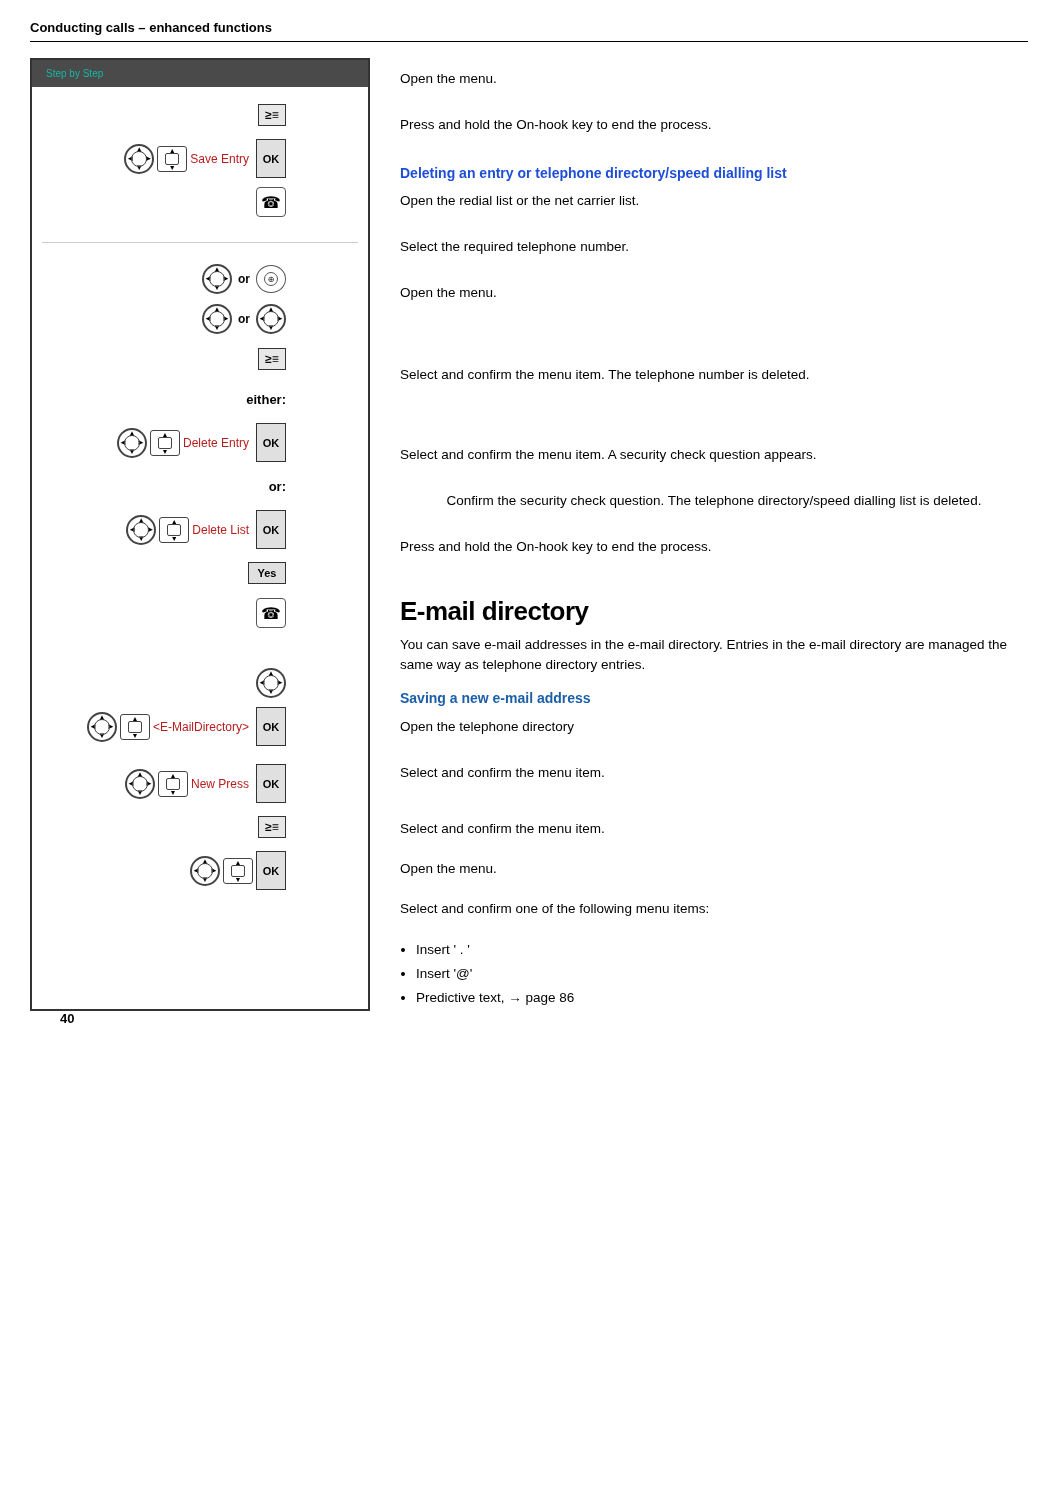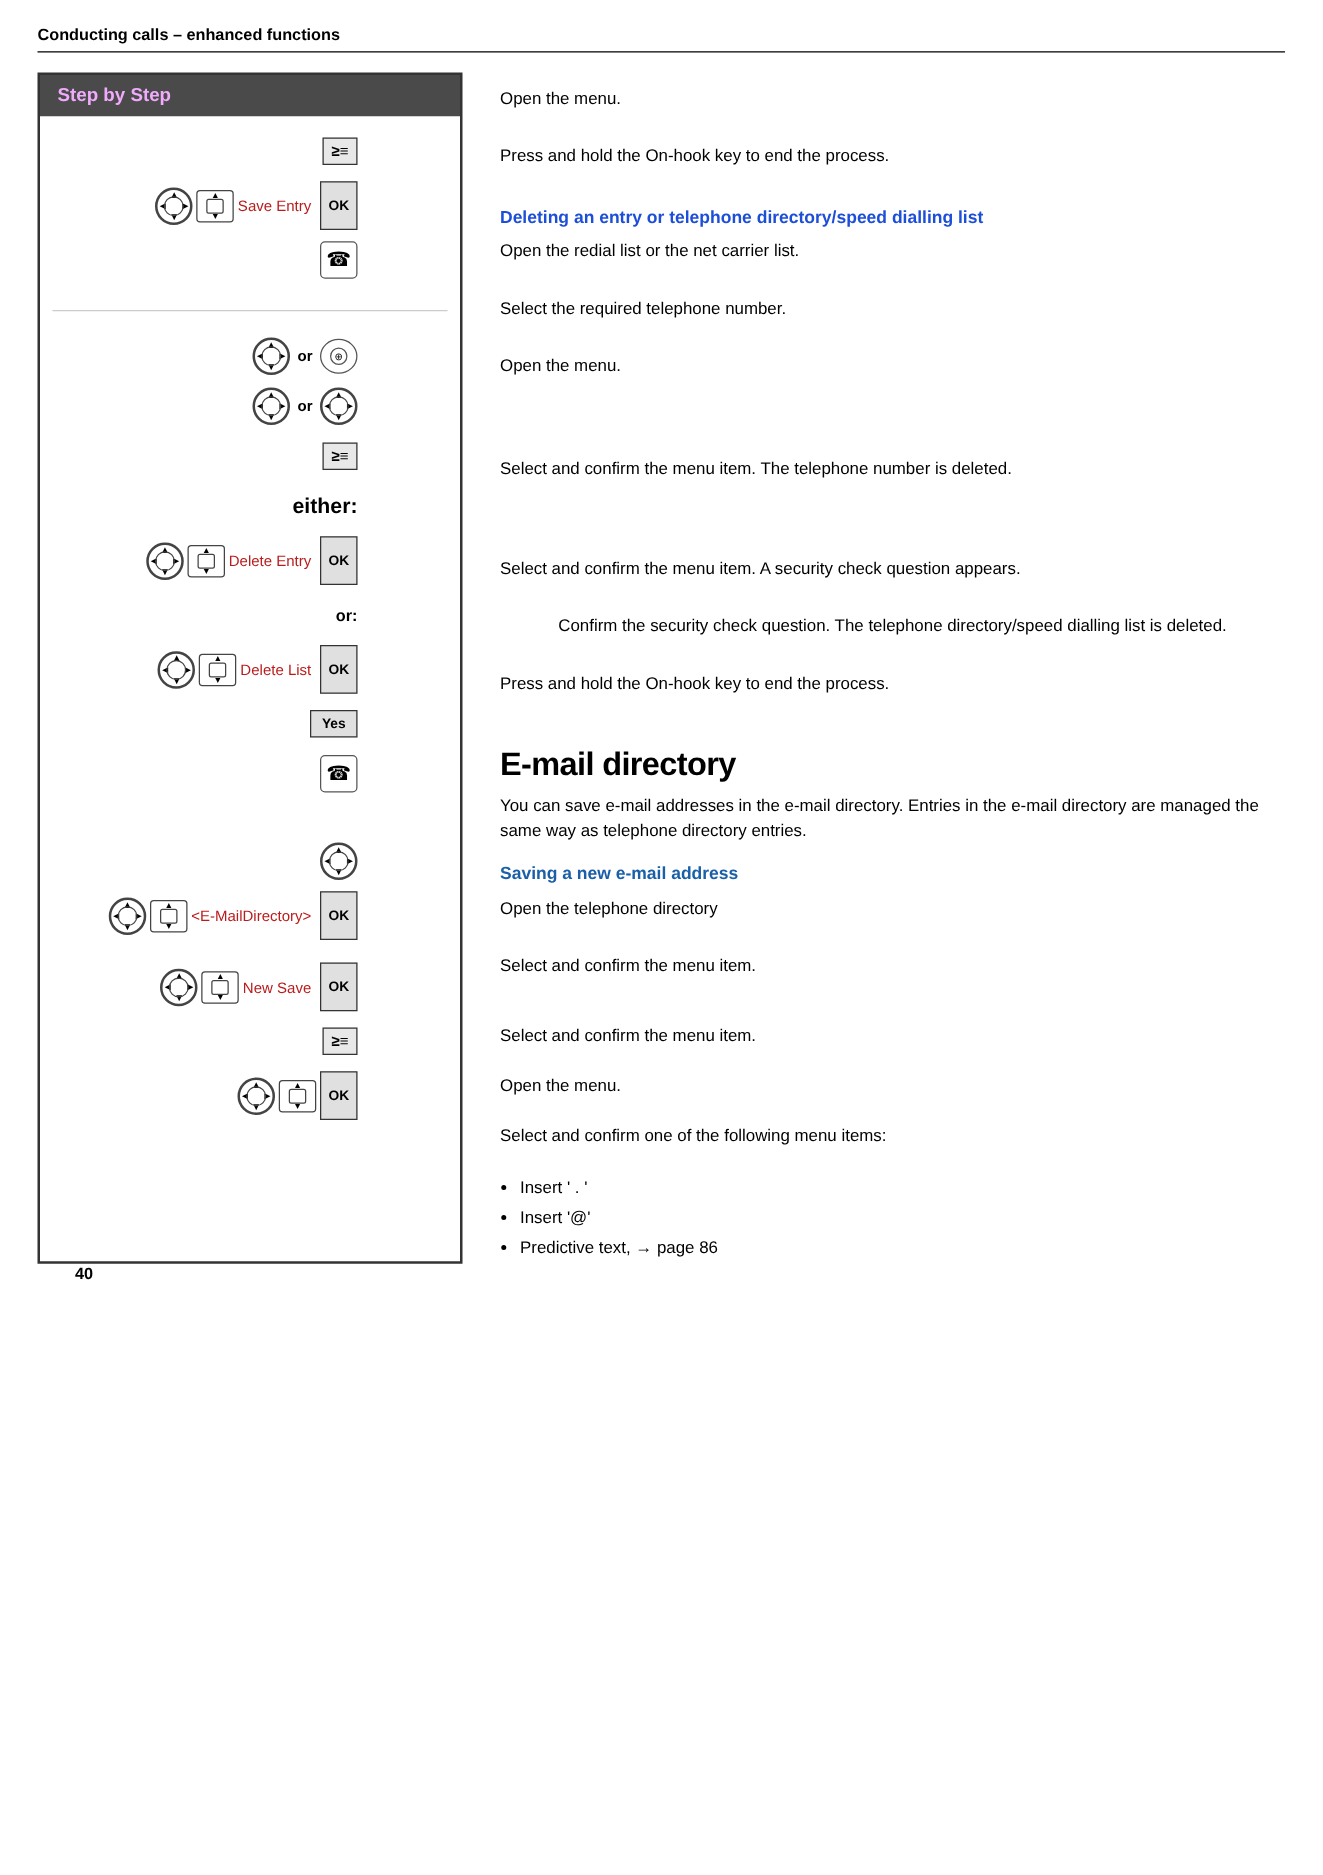--- a/index.html
+++ b/index.html
@@ -30,23 +30,23 @@
     .left-panel {
       width: 340px;
       min-width: 340px;
       background: #fff;
       border: 2px solid #333;
       padding: 0;
     }
 
     .step-by-step-header {
       background: #4a4a4a;
-      color: #f0abfc;
-      font-weight: bold;
-      font-size: 15px;
+      color: #14b8a6;
+      font-weight: normal;
+      font-size: 10px;
       padding: 8px 14px;
       margin-bottom: 0;
     }
 
     .left-panel-content {
       padding: 10px 10px;
     }
 
     .right-panel {
       flex: 1;
@@ -394,21 +394,21 @@
       <div class="step-row">
         <div class="step-icons">
           <div class="menu-btn">
             <span class="menu-icon-sym">≥≡</span>
           </div>
         </div>
       </div>
 
       <div class="step-row">
         <div class="step-icons">
-          <span style="font-size:17px;font-weight:bold;">either:</span>
+          <span style="font-size:13px;font-weight:bold;">either:</span>
         </div>
       </div>
 
       <div class="step-row">
         <div class="step-icons">
           <div class="circ-nav">
             <span class="arr-t">▲</span>
             <span class="arr-b">▼</span>
             <span class="arr-l">◄</span>
             <span class="arr-r">►</span>
@@ -513,21 +513,21 @@
             <span class="arr-b">▼</span>
             <span class="arr-l">◄</span>
             <span class="arr-r">►</span>
             <div class="inner-circ"></div>
           </div>
           <div class="sq-icon">
             <span class="arr-t">▲</span>
             <span class="arr-b">▼</span>
             <div class="inner-sq"></div>
           </div>
-          <span class="step-label">New Save</span>
+          <span class="step-label">New Press</span>
           <div class="ok-btn">
             <span>OK</span>
           </div>
         </div>
       </div>
 
       <div class="step-row">
         <div class="step-icons">
           <div class="menu-btn">
             <span class="menu-icon-sym">≥≡</span>

